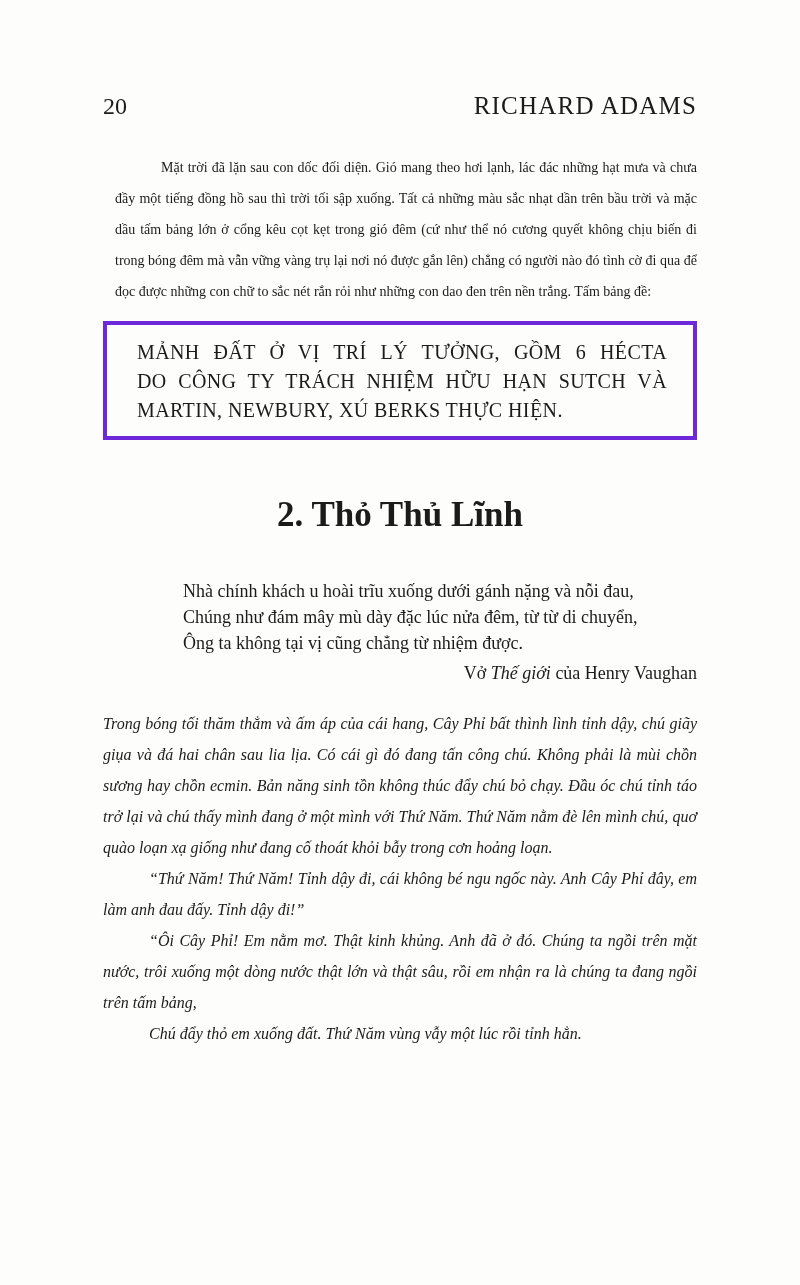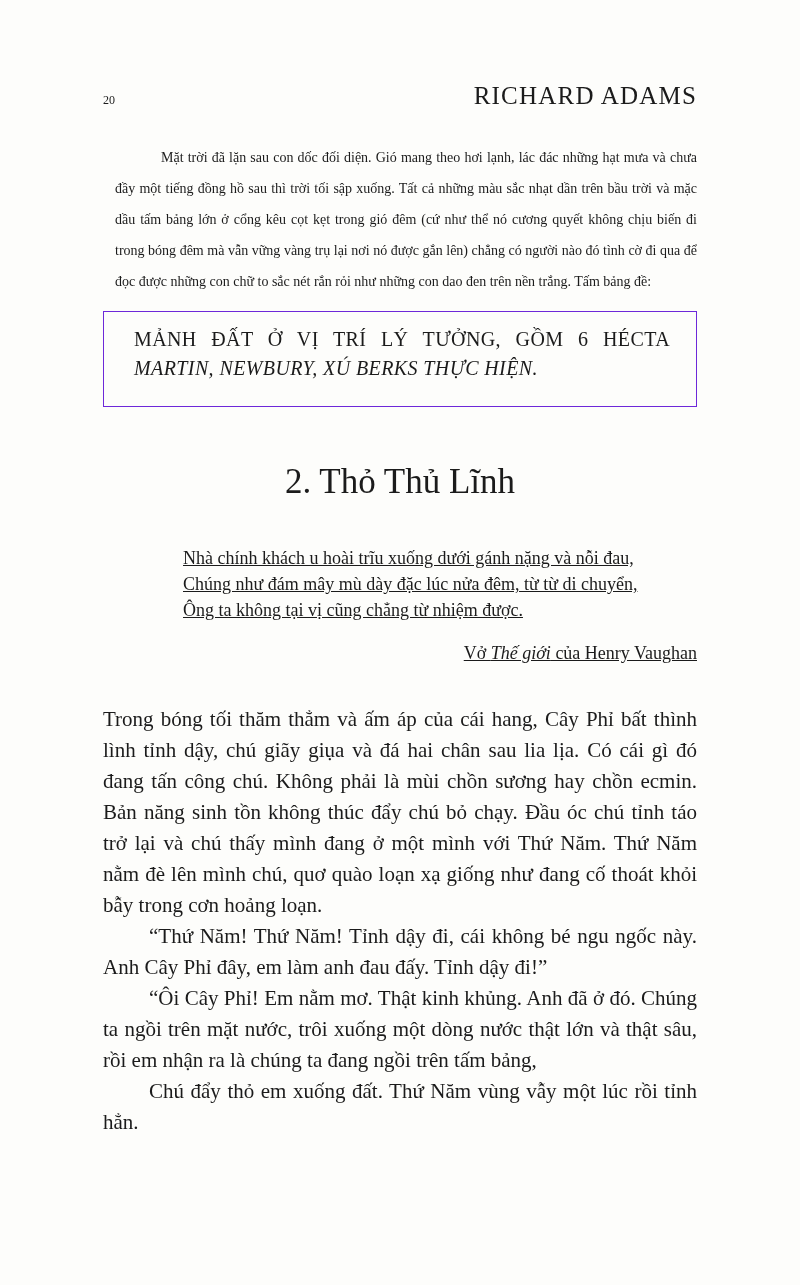--- a/index.html
+++ b/index.html
@@ -13,86 +13,87 @@
     background: #fdfdfb;
     color: #1b1b1b;
     font-family: "Liberation Serif", "DejaVu Serif", serif;
     overflow: hidden;
   }
   .page-header {
     display: flex;
     justify-content: space-between;
     align-items: baseline;
   }
-  .page-number { font-size: 12px; margin-top: 17px; }
+  .page-number { font-size: 24px; margin-top: 17px; }
   .running-header { font-size: 25px; letter-spacing: 1.2px; }
   .opening-paragraph {
     margin: 32px 0 0 12px;
     font-size: 14px;
     line-height: 31px;
     text-align: justify;
     text-indent: 46px;
   }
   .sign-box {
     margin-top: 14px;
-    border: 1px solid #6d28d9;
-    padding: 13px 26px 23px 30px;
+    border: 4px solid #6d28d9;
+    padding: 13px 26px 11px 30px;
   }
   .sign-line {
     font-size: 20px;
     line-height: 29px;
     letter-spacing: 0.4px;
     text-align: justify;
     text-align-last: justify;
     white-space: nowrap;
   }
-  .sign-line:last-child { text-align-last: left; font-style: italic; }
+  .sign-line:last-child { text-align-last: left; }
   .chapter-heading {
     margin: 52px 0 0 0;
     font-size: 35px;
-    font-weight: normal;
+    font-weight: bold;
     text-align: center;
     line-height: 46px;
   }
   .epigraph {
     margin: 40px 0 0 80px;
     font-size: 18px;
     line-height: 26px;
-    text-decoration: underline;
   }
   .epigraph-attribution {
-    margin-top: 17px;
+    margin-top: 4px;
     text-align: right;
     font-size: 18px;
     line-height: 26px;
   }
   .work-title { font-style: italic; }
   .body-text {
-    margin-top: 38px;
-    font-size: 21px;
+    margin-top: 22px;
+    font-size: 16px;
     line-height: 31px;
     text-align: justify;
+    font-style: italic;
   }
   .body-text p { margin: 0; }
   .indent { text-indent: 46px; }
 </style>
 </head>
 <body>
 
 <div class="page">
 
   <div class="page-header">
     <span class="page-number">20</span>
     <span class="running-header">RICHARD ADAMS</span>
   </div>
 
   <p class="opening-paragraph">Mặt trời đã lặn sau con dốc đối diện. Gió mang theo hơi lạnh, lác đác những hạt mưa và chưa đầy một tiếng đồng hồ sau thì trời tối sập xuống. Tất cả những màu sắc nhạt dần trên bầu trời và mặc dầu tấm bảng lớn ở cổng kêu cọt kẹt trong gió đêm (cứ như thể nó cương quyết không chịu biến đi trong bóng đêm mà vẫn vững vàng trụ lại nơi nó được gắn lên) chẳng có người nào đó tình cờ đi qua để đọc được những con chữ to sắc nét rắn rỏi như những con dao đen trên nền trắng. Tấm bảng đề:</p>
 
   <div class="sign-box">
     <div class="sign-line">MẢNH ĐẤT Ở VỊ TRÍ LÝ TƯỞNG, GỒM 6 HÉCTA</div>
+    <div class="sign-line">DO CÔNG TY TRÁCH NHIỆM HỮU HẠN SUTCH VÀ</div>
     <div class="sign-line">MARTIN, NEWBURY, XÚ BERKS THỰC HIỆN.</div>
   </div>
 
   <h1 class="chapter-heading">2. Thỏ Thủ Lĩnh</h1>
 
   <div class="epigraph">
     <div class="epigraph-line">Nhà chính khách u hoài trĩu xuống dưới gánh nặng và nỗi đau,</div>
     <div class="epigraph-line">Chúng như đám mây mù dày đặc lúc nửa đêm, từ từ di chuyển,</div>
     <div class="epigraph-line">Ông ta không tại vị cũng chẳng từ nhiệm được.</div>
     <div class="epigraph-attribution"><span>Vở </span><span class="work-title">Thế giới</span><span> của Henry Vaughan</span></div>

